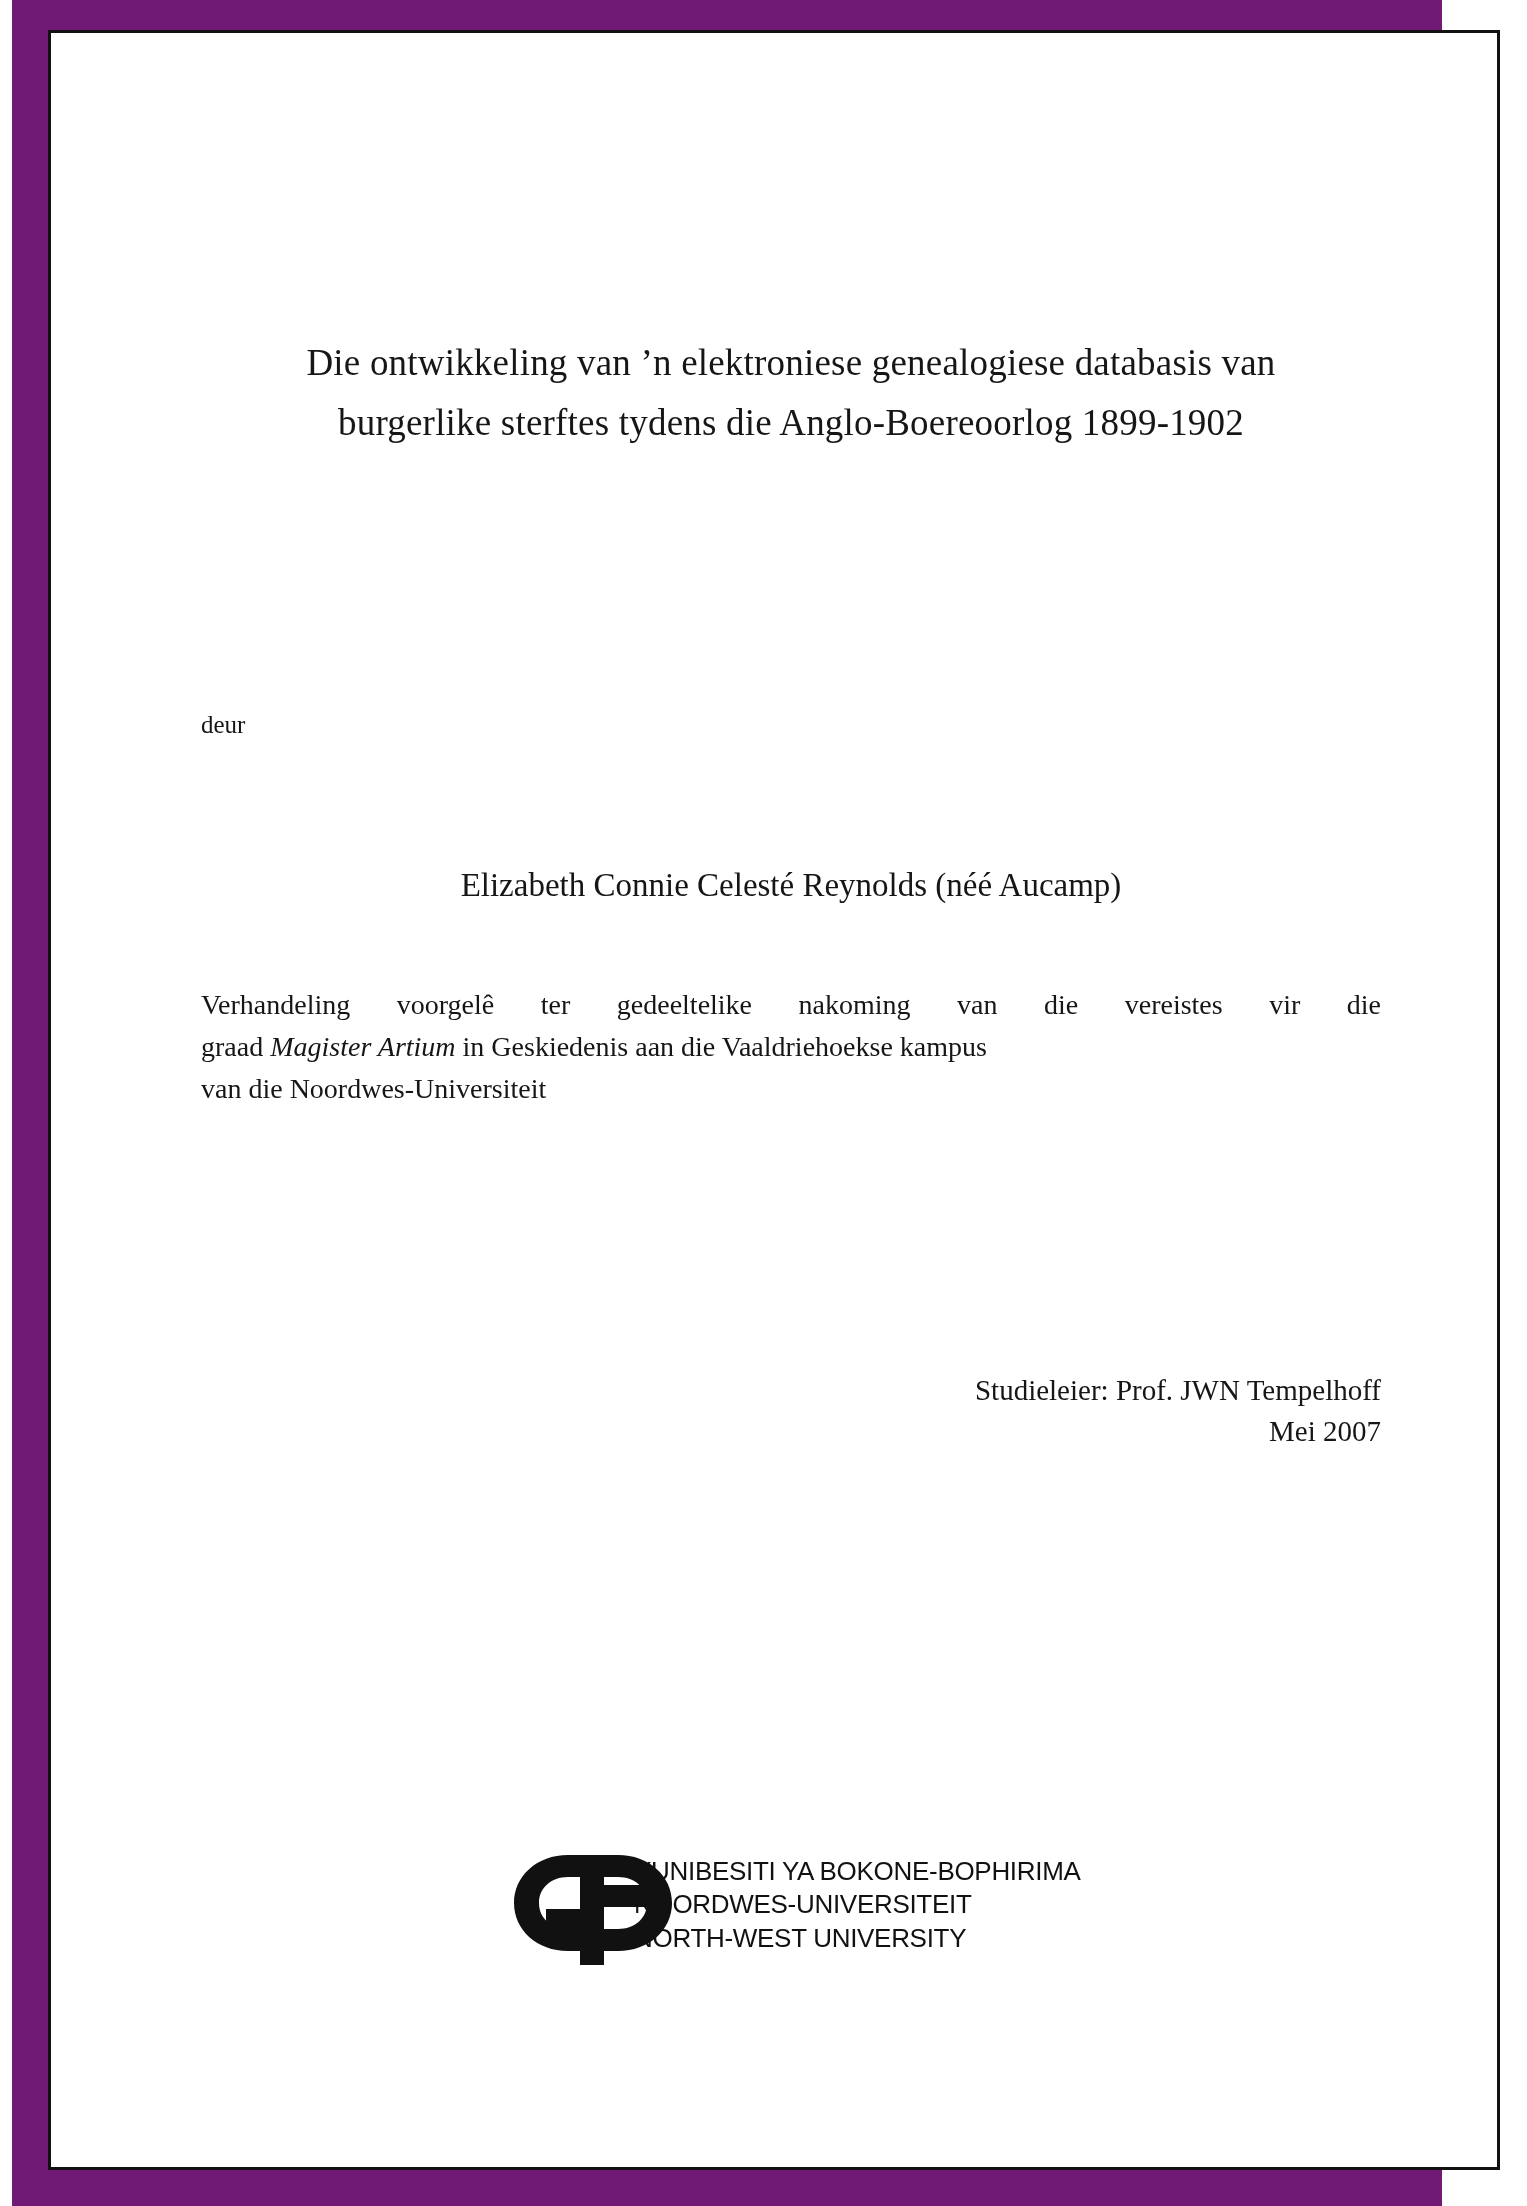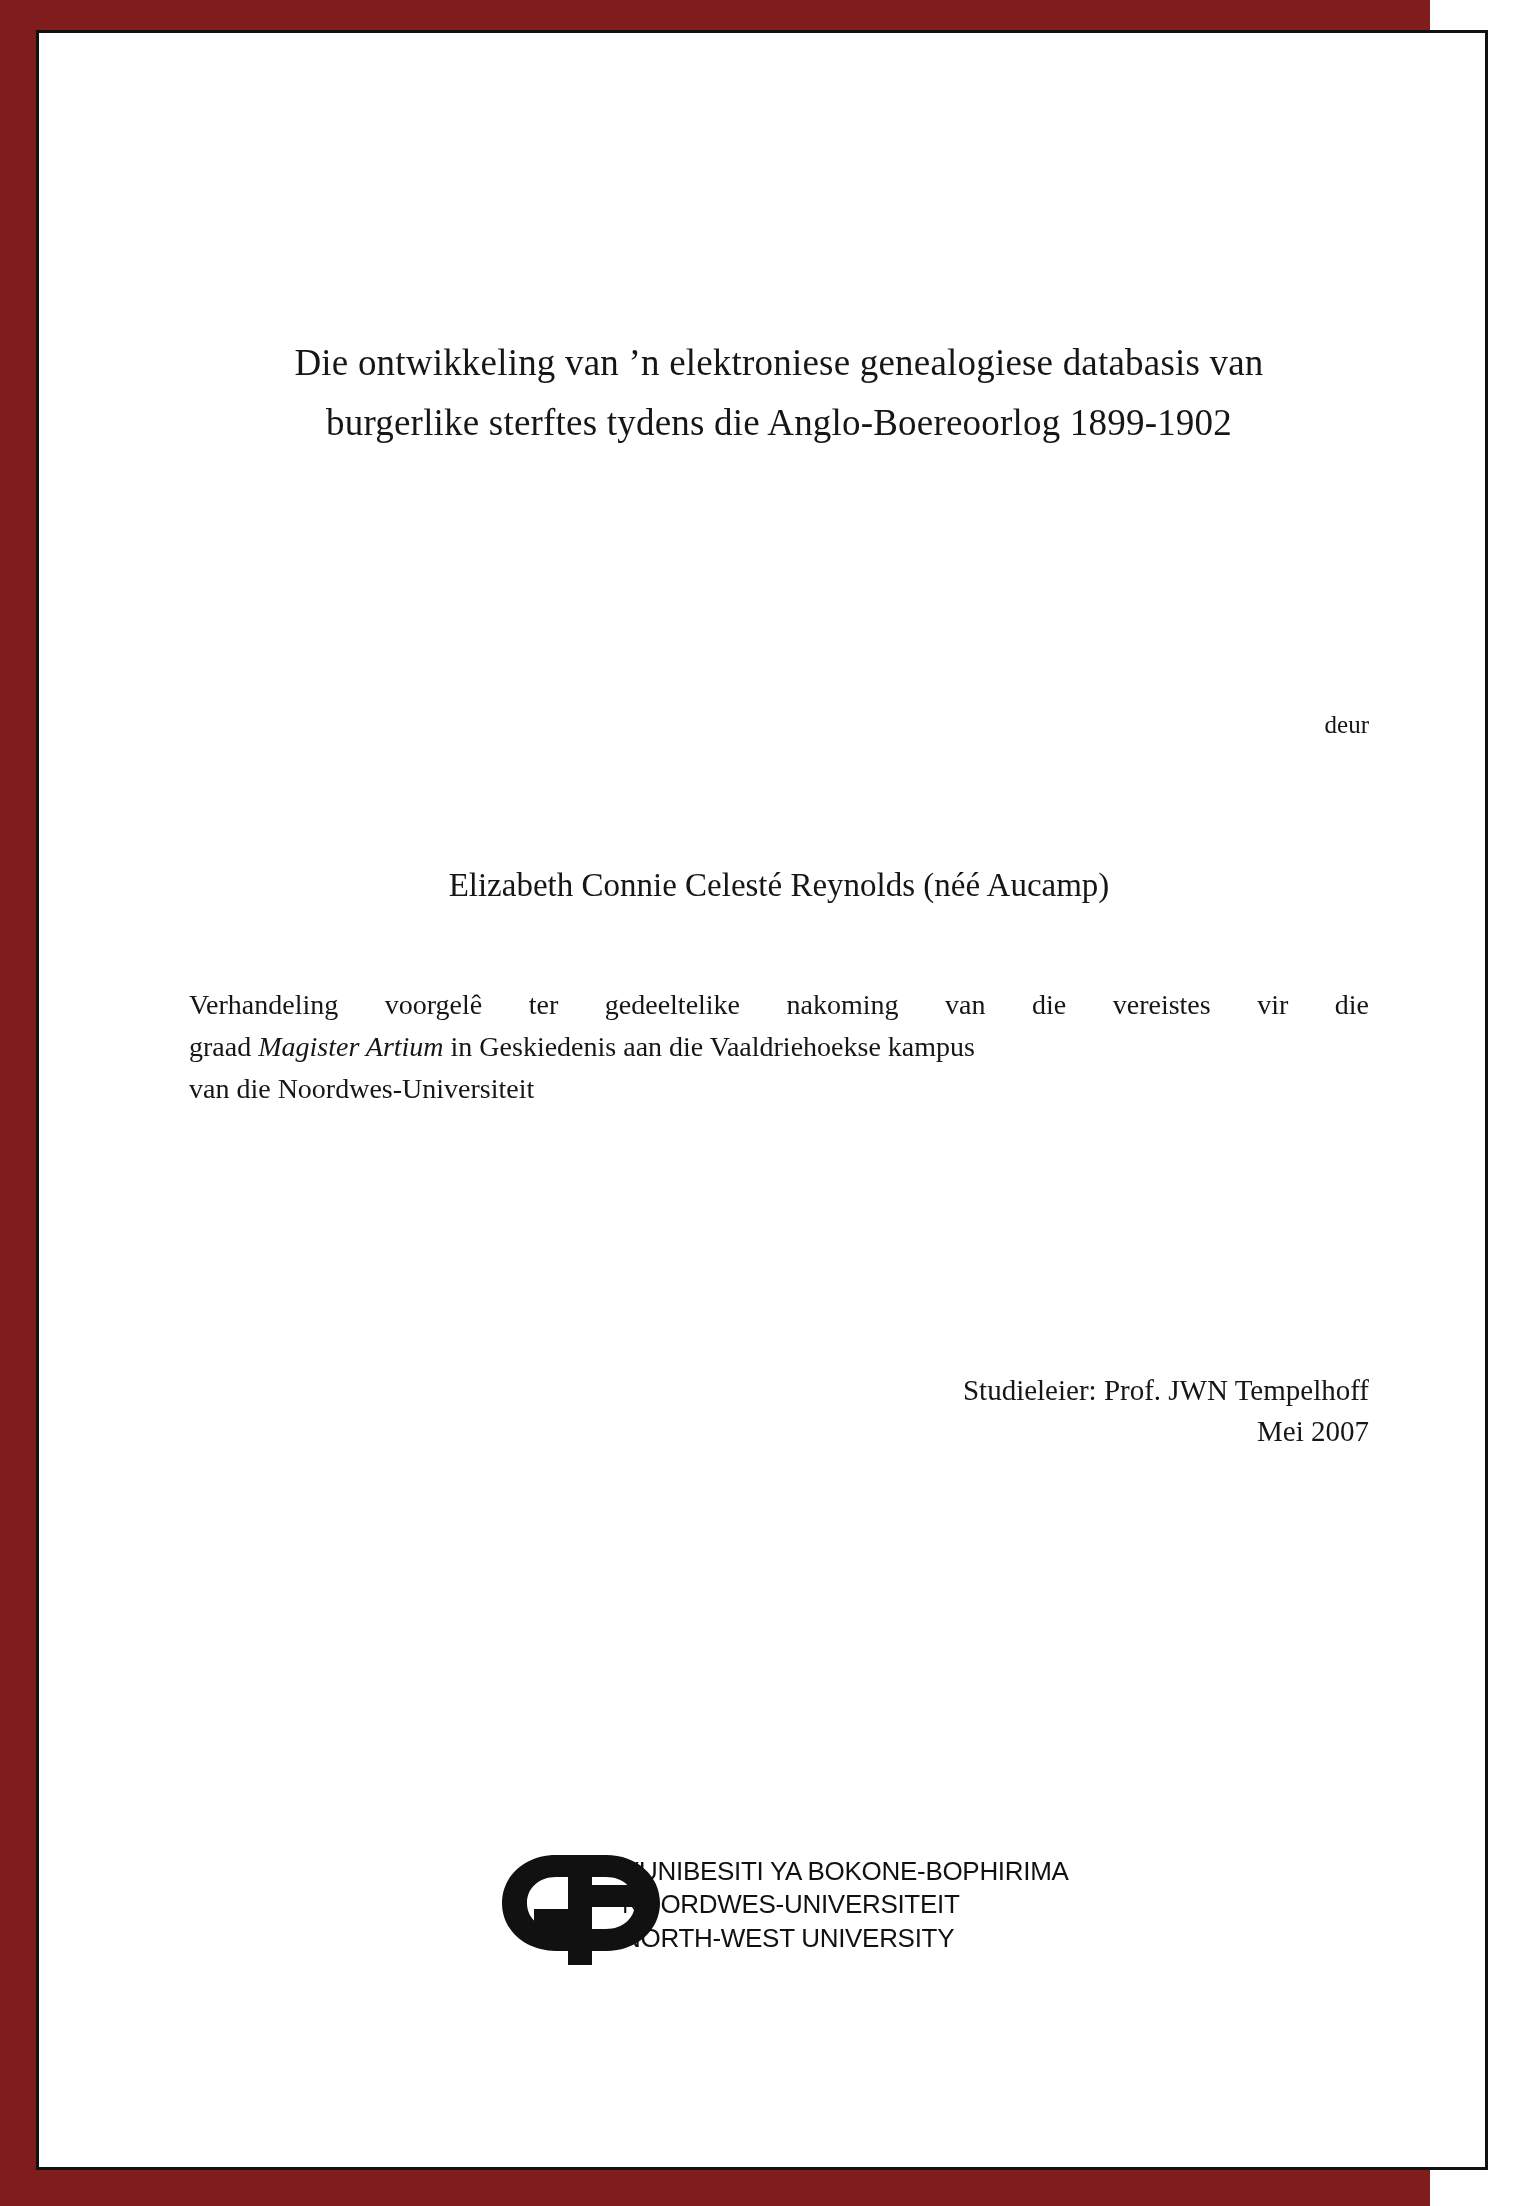--- a/index.html
+++ b/index.html
@@ -12,25 +12,25 @@
     height: 2206px;
     font-family: "Liberation Serif", serif;
     color: #111111;
     position: relative;
     overflow: hidden;
   }
 
   
   .scan {
     position: absolute;
-    left: 0;
+    left: 12px;
     top: 0;
     width: 1430px;
     height: 2206px;
-    background: #7f1d1d;
+    background: #701a75;
   }
 
   
   .page-frame {
     position: absolute;
     left: 36px;
     top: 30px;
     width: 1452px;
     height: 2140px;
     border: 3px solid #111111;
@@ -60,21 +60,21 @@
     font-size: 37px;
     line-height: 1.62;
     letter-spacing: 0.2px;
     color: #161616;
   }
   .title .line {
     display: block;
   }
 
   .deur {
-    text-align: right;
+    text-align: left;
     font-size: 25px;
     margin-top: 258px;
     color: #161616;
   }
 
   .author {
     text-align: center;
     font-size: 33px;
     margin-top: 128px;
     color: #161616;

